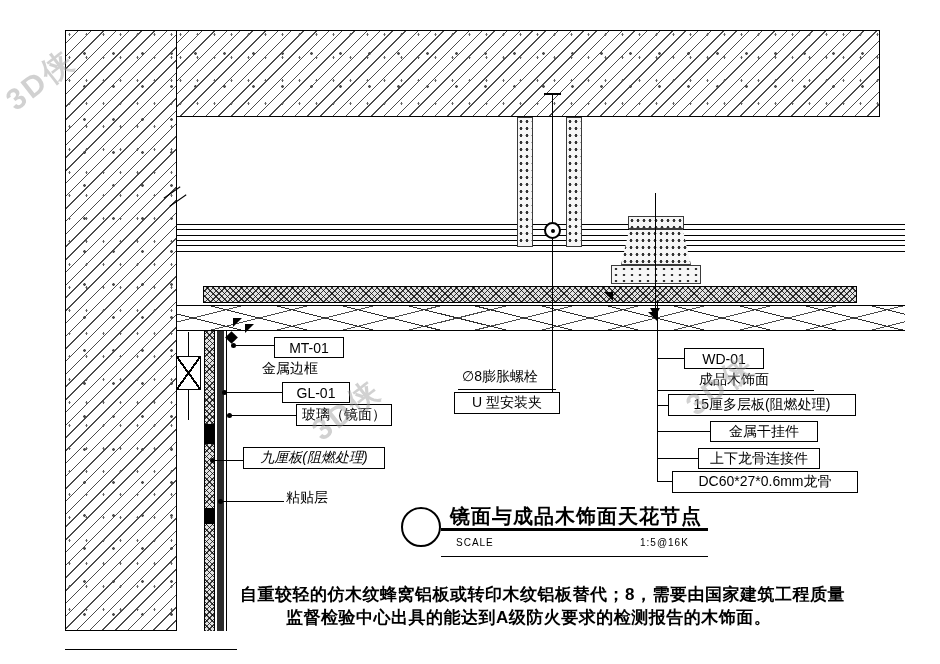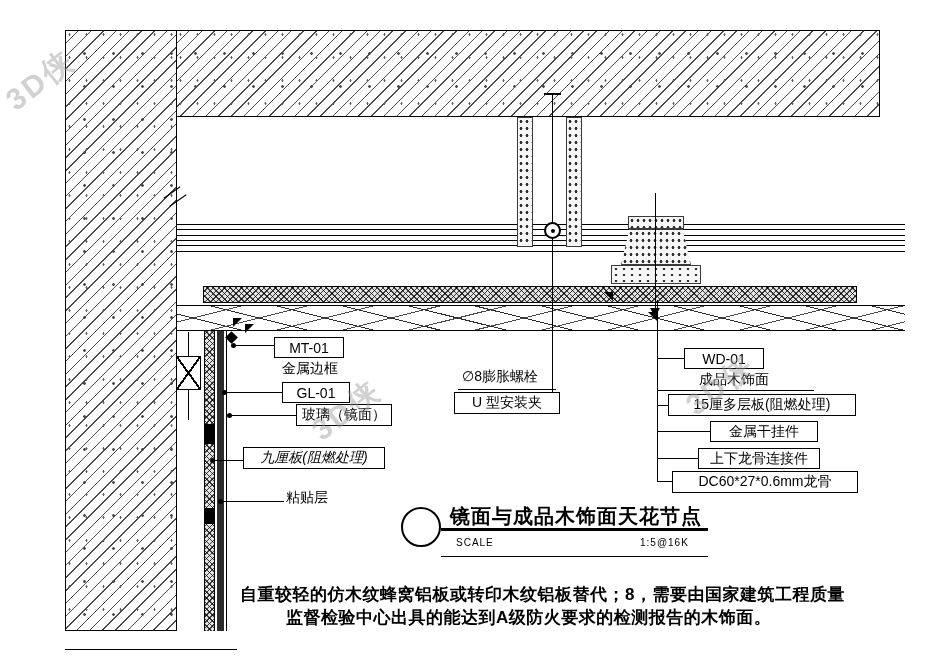--- a/index.html
+++ b/index.html
@@ -129,21 +129,21 @@
 
   <div class="vline" style="left:657px;top:300px;height:182px;"></div>
   <div class="hline" style="left:657px;top:358px;width:55px;"></div>
   <div class="hline" style="left:658px;top:390px;width:156px;"></div>
   <div class="hline" style="left:657px;top:405px;width:11px;"></div>
   <div class="hline" style="left:657px;top:431px;width:53px;"></div>
   <div class="hline" style="left:657px;top:458px;width:41px;"></div>
   <div class="hline" style="left:657px;top:481px;width:15px;"></div>
 
   <div class="box-label" style="left:274px;top:337px;width:70px;height:21px;">MT-01</div>
-  <div class="plain-label" style="left:280px;top:360px;">金属边框</div>
+  <div class="plain-label" style="left:260px;top:360px;">金属边框</div>
   <div class="box-label" style="left:282px;top:382px;width:68px;height:21px;">GL-01</div>
   <div class="box-label" style="left:296px;top:404px;width:96px;height:22px;">玻璃（镜面）</div>
   <div class="box-label" style="left:243px;top:447px;width:142px;height:22px;font-style:italic;">九厘板(阻燃处理)</div>
   <div class="plain-label" style="left:284px;top:489px;">粘贴层</div>
 
   <div class="plain-label" style="left:460px;top:368px;">∅8膨胀螺栓</div>
   <div class="box-label" style="left:454px;top:392px;width:106px;height:22px;">U 型安装夹</div>
 
   <div class="box-label" style="left:684px;top:348px;width:80px;height:21px;">WD-01</div>
   <div class="plain-label" style="left:697px;top:371px;">成品木饰面</div>

